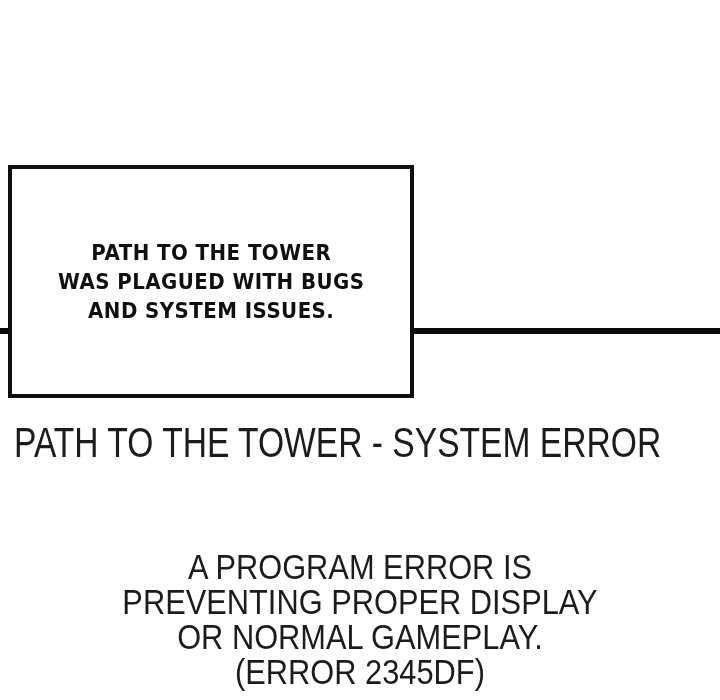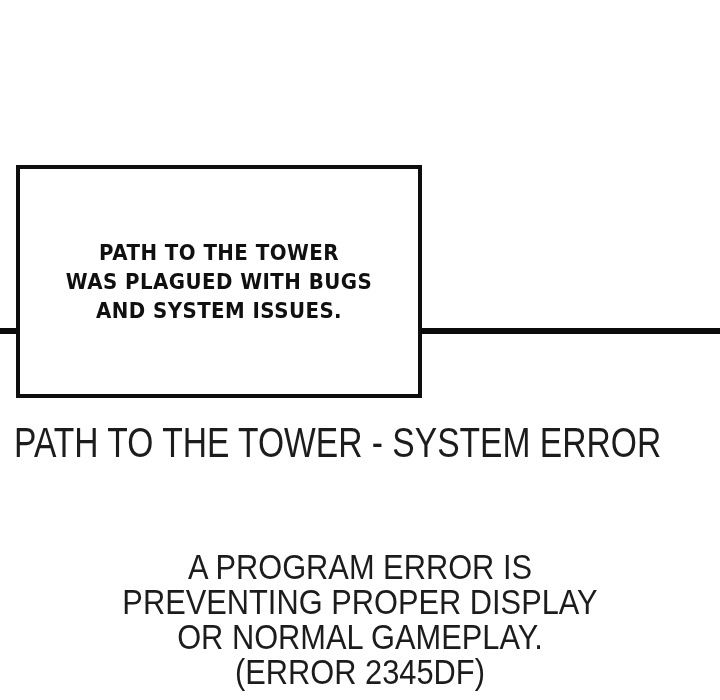--- a/index.html
+++ b/index.html
@@ -23,31 +23,32 @@
     top: 328px;
     width: 720px;
     height: 6px;
     background: #0b0b0b;
     z-index: 1;
   }
 
   
   .narration-box {
     position: absolute;
-    left: 16px;
+    left: 8px;
     top: 165px;
     width: 406px;
     height: 233px;
     box-sizing: border-box;
     border: 4px solid #0e0e0e;
     background: #ffffff;
     z-index: 2;
     display: flex;
     flex-direction: column;
     justify-content: center;
+    align-items: center;
   }
   .narration-text {
     text-align: center;
     font-family: "DejaVu Sans", sans-serif;
     font-weight: bold;
     font-size: 22px;
     line-height: 29px;
     color: #101010;
     letter-spacing: 0.5px;
     transform: scaleX(0.9);

